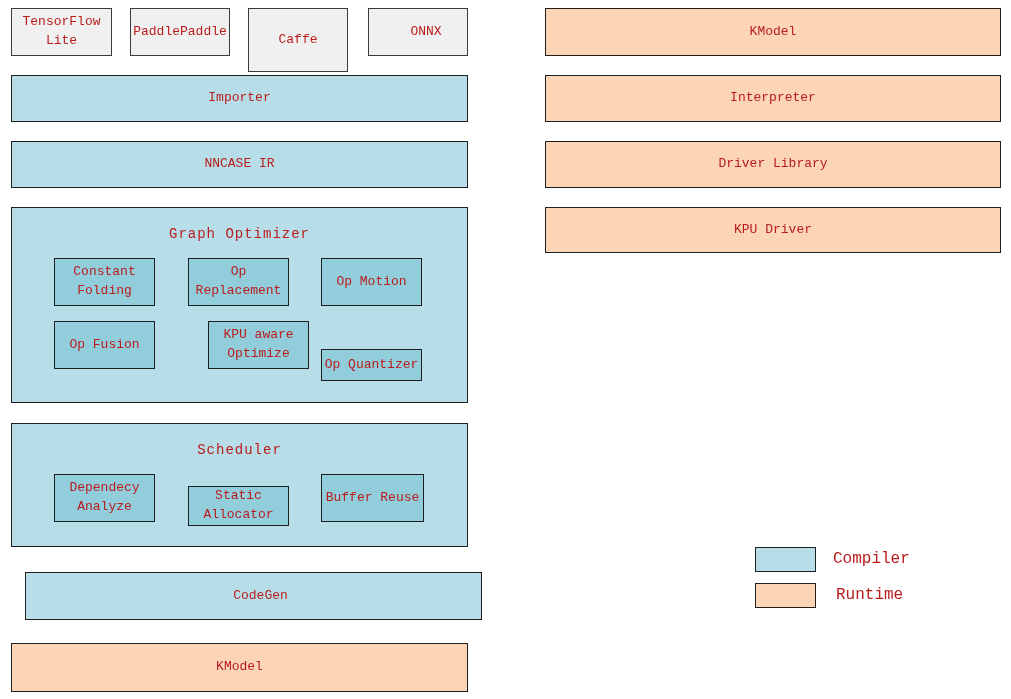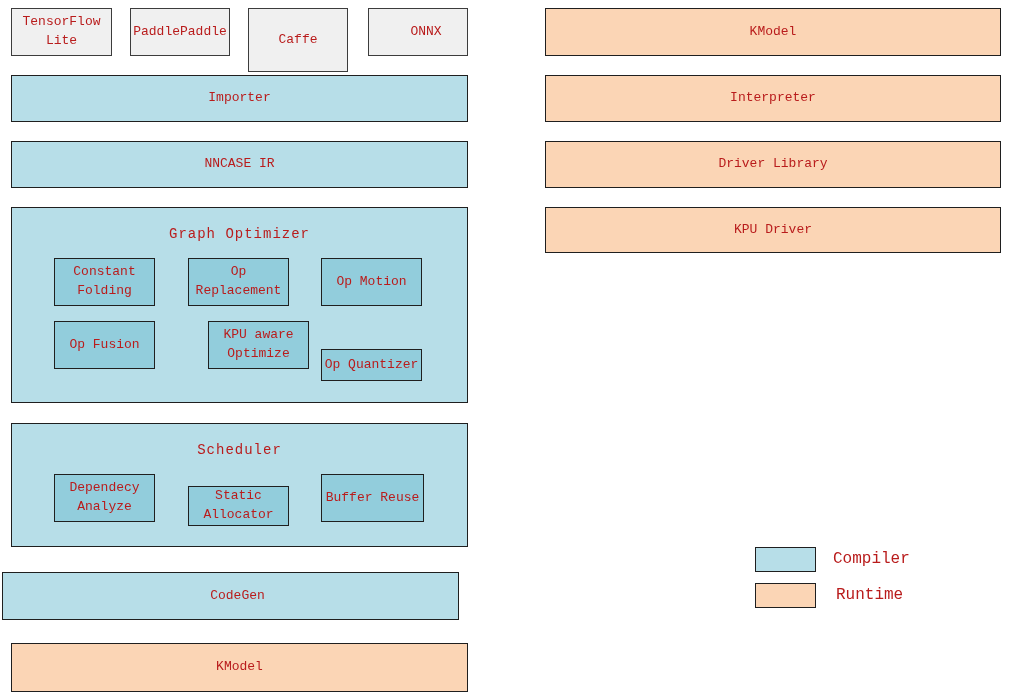--- a/index.html
+++ b/index.html
@@ -76,21 +76,21 @@
     <div class="box inner" style="left:309px; top:113px; width:101px; height:32px;margin-top:28px;">Op Quantizer</div>
   </div>
 
   <div class="group" style="left:11px; top:423px; width:457px; height:124px;">
     <span class="group-title">Scheduler</span>
     <div class="box inner" style="left:42px; top:50px; width:101px; height:48px;">Dependecy Analyze</div>
     <div class="box inner" style="left:176px; top:50px; width:101px; height:40px;margin-top:12px;">Static Allocator</div>
     <div class="box inner" style="left:309px; top:50px; width:103px; height:48px;">Buffer Reuse</div>
   </div>
 
-  <div class="box blue" style="left:2px; top:572px; width:457px; height:48px;padding-left:14px;">CodeGen</div>
+  <div class="box blue" style="left:25px; top:572px; width:457px; height:48px;padding-left:14px;">CodeGen</div>
   <div class="box orange" style="left:11px; top:643px; width:457px; height:49px;">KModel</div>
 
   <div class="box orange" style="left:545px; top:8px; width:456px; height:48px;">KModel</div>
   <div class="box orange" style="left:545px; top:75px; width:456px; height:47px;">Interpreter</div>
   <div class="box orange" style="left:545px; top:141px; width:456px; height:47px;">Driver Library</div>
   <div class="box orange" style="left:545px; top:207px; width:456px; height:46px;">KPU Driver</div>
 
   <div class="swatch" style="left:755px; top:547px; width:61px; height:25px; background:#b7dee8;"></div>
   <span class="legend-label" style="left:833px; top:547px;">Compiler</span>
   <div class="swatch" style="left:755px; top:583px; width:61px; height:25px; background:#fbd5b5;"></div>

